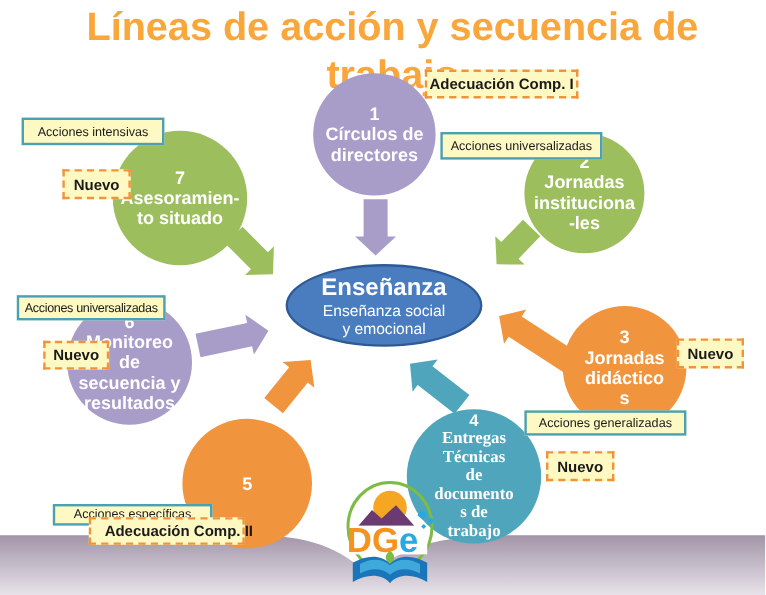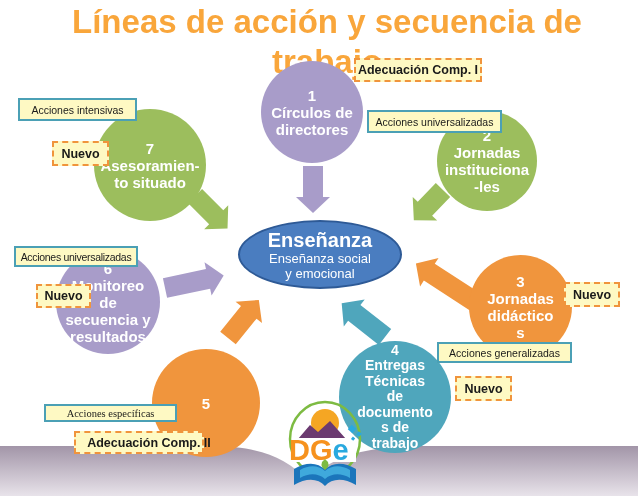--- a/index.html
+++ b/index.html
@@ -29,21 +29,21 @@
     display:flex; flex-direction:column; align-items:center; justify-content:center;
     text-align:center; color:#fff; font-weight:bold;
   }
   .circle .num{font-size:15px; line-height:17px;}
   .circle .lbl{font-size:15px; line-height:17px; white-space:pre-line;}
   .c1{left:261px; top:61px;  width:102px; height:102px; background:var(--purple,#A89CC9);}
   .c2{left:437px; top:111px; width:100px; height:100px; background:var(--green,#9CBE5D);}
   .c3{left:469px; top:255px; width:103px; height:103px; background:var(--orange,#F0953D);}
   .c4{left:339px; top:341px; width:112px; height:112px; background:var(--teal,#4FA6BC);}
   .c4 .num{font-size:14px; line-height:15.5px;}
-  .c4 .lbl{font-size:14px; line-height:15.5px;}
+  .c4 .lbl{font-size:14px; line-height:15.5px;font-family:Liberation Serif, serif;}
   .c5{left:152px; top:349px; width:108px; height:108px; background:var(--orange,#F0953D);}
   .c6{left:56px;  top:250px; width:104px; height:104px; background:var(--purple,#A89CC9);}
   .c7{left:94px;  top:109px; width:112px; height:112px; background:var(--green,#9CBE5D);}
 
   
   .center-ellipse{
     position:absolute; left:238px; top:220px; width:160px; height:65px; z-index:3;
     background:var(--center-blue,#4A7DC0); border:2px solid var(--center-border,#2E5A96);
     border-radius:50%; display:flex; flex-direction:column; align-items:center; justify-content:center;
     color:#fff; text-align:center;
@@ -56,21 +56,21 @@
     position:absolute; background:#fef9c3; z-index:4; color:#1a1a1a;
     display:flex; align-items:center; justify-content:center;
     white-space:nowrap; box-sizing:border-box; text-align:left;margin-left:14px;
   }
   .tag.solid{border:2px solid var(--tag-solid,#4BA0B5); font-size:10.5px;}
   .tag.dashed{border:2px dashed var(--tag-dashed,#F0943C); font-size:12.5px; font-weight:bold;}
   .s1{left:4px;   top:98px;  width:119px; height:23px;}
   .s2{left:353px; top:110px; width:135px; height:23px;}
   .s3{left:0px;   top:246px; width:124px; height:21px; letter-spacing:-0.3px;}
   .s4{left:423px; top:342px; width:135px; height:21px;}
-  .s5{left:30px;  top:404px; width:133px; height:18px;font-family:Liberation Serif, serif;}
+  .s5{left:30px;  top:420px; width:133px; height:18px;}
   .d1{left:340px; top:58px;  width:128px; height:24px;}
   .d2{left:521px; top:120px; width:95px;  height:24px;}
   .d3{left:38px;  top:141px; width:57px;  height:25px;}
   .d4{left:22px;  top:284px; width:55px;  height:24px;}
   .d5{left:550px; top:282px; width:56px;  height:25px;}
   .d6{left:441px; top:376px; width:57px;  height:25px;}
   .d7{left:60px;  top:431px; width:130px; height:23px;padding-left:20px;}
 
   
   .wave{position:absolute; left:0; top:436px; width:638px; height:60px; z-index:1;}

